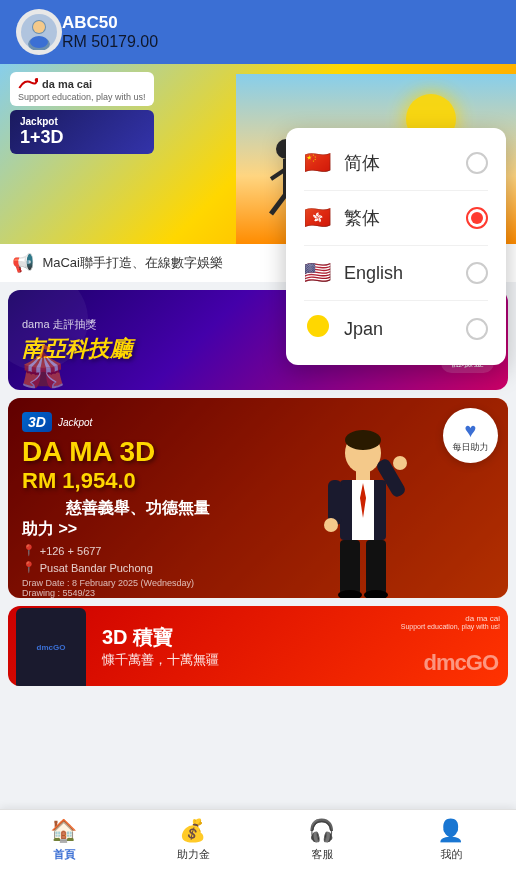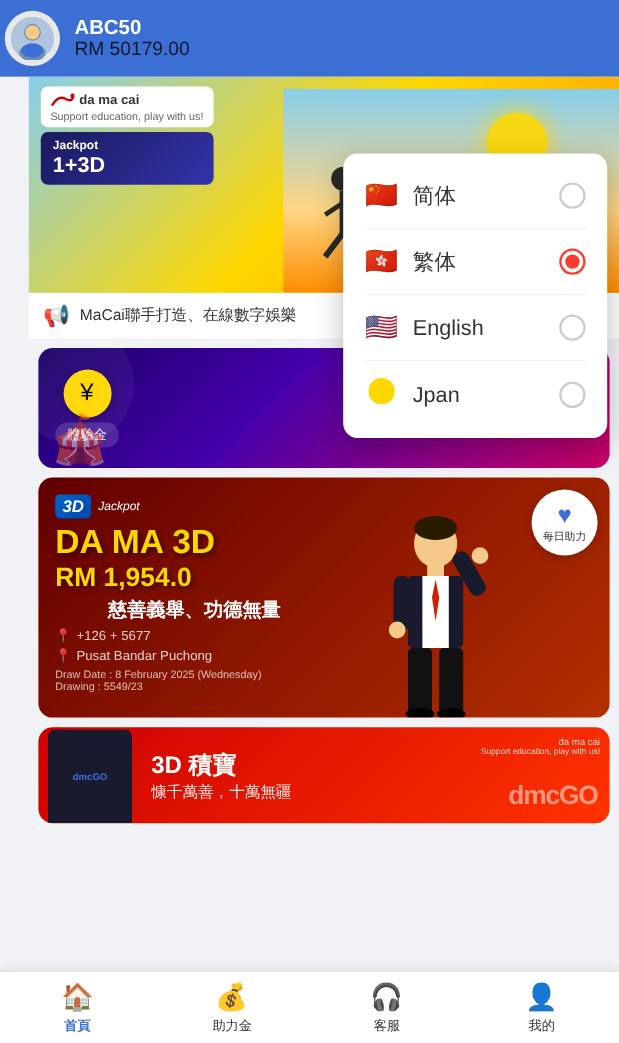--- a/index.html
+++ b/index.html
@@ -8,24 +8,23 @@
       height: 869px;
       font-family: -apple-system, BlinkMacSystemFont, 'Segoe UI', sans-serif;
       background: #f0f0f0;
       overflow: hidden;
       position: relative;
     }
 
     
     .header {
       background: #3b6fd4;
-      padding: 10px 4px;
-      display: flex;
-      align-items: center;
-      gap: 12px;
+      padding: 10px 16px;
+      display: flex;
+      align-items: center;
       height: 64px;
       justify-content: space-between;
     }
     .avatar {
       width: 46px;
       height: 46px;
       border-radius: 50%;
       background: #e8e8e8;
       overflow: hidden;
       display: flex;
@@ -374,21 +373,20 @@
       background: #f0f0f0;
       margin: 0 18px;
     }
 
     
     .scroll-content {
       height: 100%;
       overflow-y: auto;
       overflow-x: hidden;
       scrollbar-width: none;
-      padding-left: 24px;
     }
     .scroll-content::-webkit-scrollbar { display: none; }
 
     .dmcgo-logo {
       position: absolute;
       bottom: 10px;
       right: 10px;
       font-size: 22px;
       font-weight: 900;
       color: rgba(255,255,255,0.5);
@@ -488,20 +486,24 @@
       <span class="marquee-icon">📢</span>
       <span class="marquee-text">MaCai聯手打造、在線數字娛樂</span>
     </div>
 
     <div class="promo-card-1">
 
       <div style="position:absolute;left:-20px;top:-20px;width:100px;height:100px;background:rgba(255,255,255,0.05);border-radius:50%;"></div>
       <div style="position:absolute;right:80px;top:-30px;width:80px;height:80px;background:rgba(255,255,255,0.05);border-radius:50%;"></div>
 
       <div style="position:absolute;left:10px;bottom:0;font-size:40px;opacity:0.5;">🎪</div>
+      <div class="promo1-left">
+        <div style="font-size:11px;color:rgba(255,255,255,0.8);margin-bottom:2px;">dama 走評抽獎</div>
+        <div class="promo1-title">南亞科技廳</div>
+      </div>
       <div class="promo1-right">
         <div class="coin-icon">
           <span>¥</span>
         </div>
         <div class="promo1-btn">體驗金</div>
       </div>
     </div>
 
     <div class="promo-card-2">
       <div class="promo2-overlay"></div>
@@ -538,20 +540,21 @@
       </div>
 
       <div class="promo2-content">
         <div class="badge-3d">
           <div class="badge-3d-box">3D</div>
           <div class="badge-jackpot">Jackpot</div>
         </div>
         <div class="promo2-amount">DA MA 3D</div>
         <div style="font-size:22px;font-weight:900;color:#FFD700;text-shadow:2px 2px 4px rgba(0,0,0,0.5);">RM 1,954.0</div>
         <div class="promo2-title">慈善義舉、功德無量</div>
+        <div class="promo2-cta">助力 &gt;&gt;</div>
         <div class="promo2-info">
           <span>📍</span>
           <span>+126 + 5677</span>
         </div>
         <div class="promo2-info">
           <span>📍</span>
           <span>Pusat Bandar Puchong</span>
         </div>
         <div style="margin-top:4px;">
           <div style="font-size:9px;color:rgba(255,255,255,0.7);">Draw Date : 8 February 2025 (Wednesday)</div>

